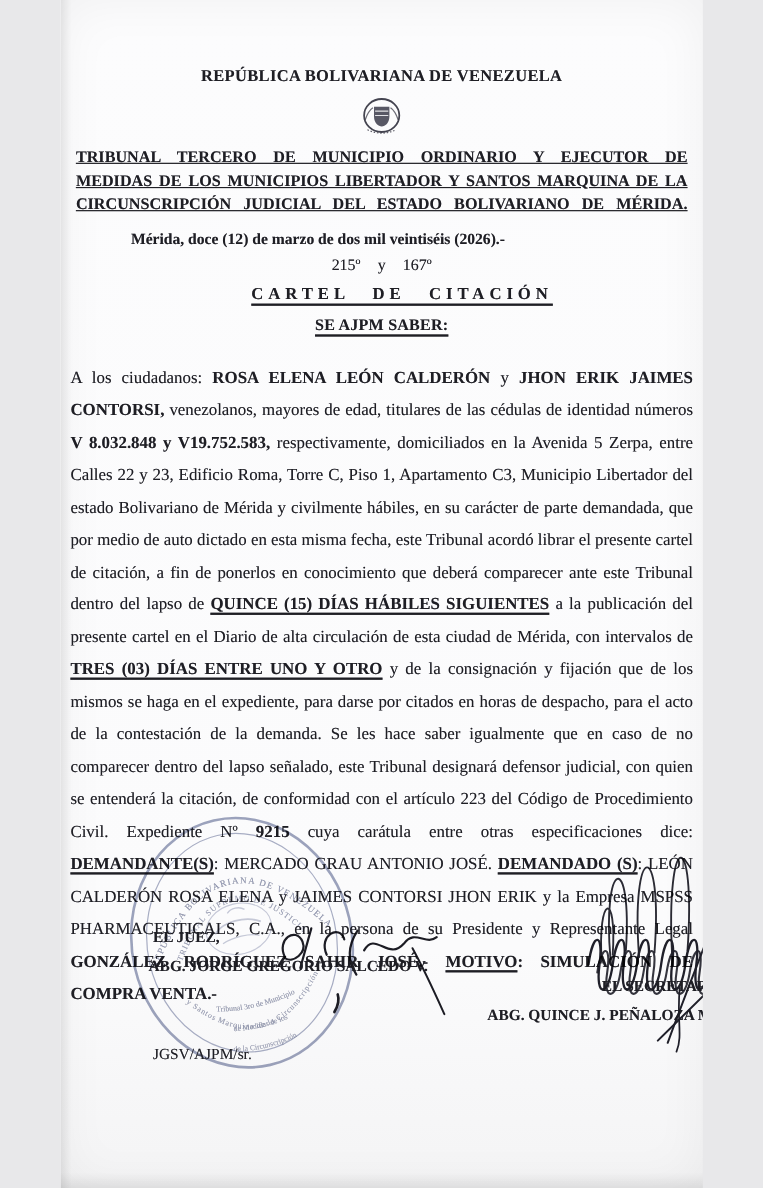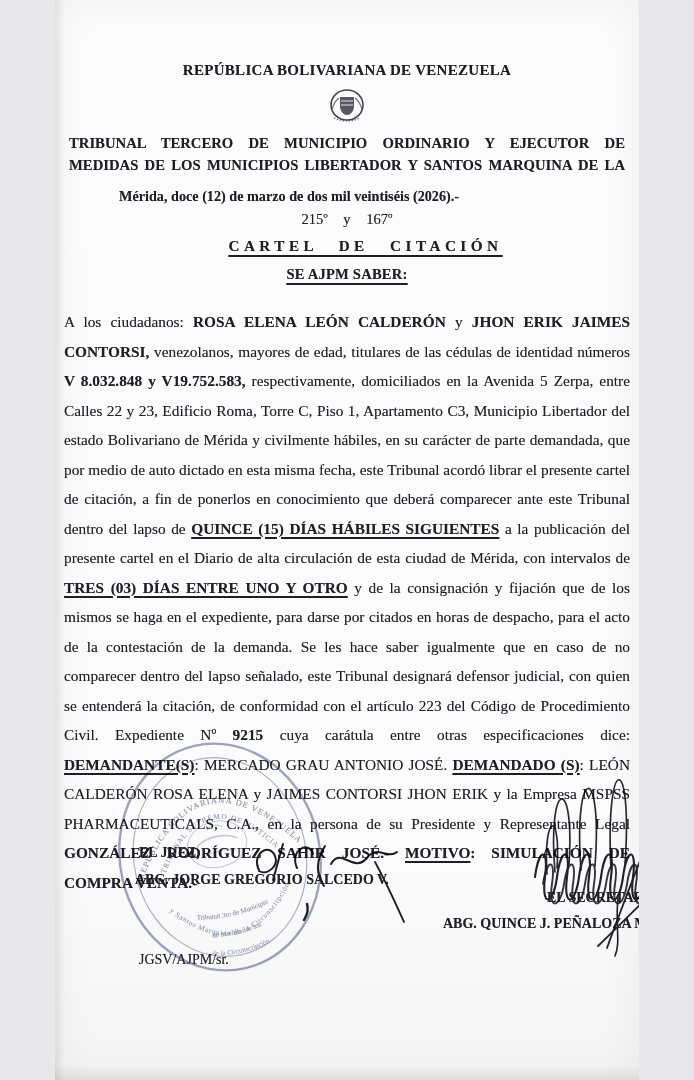--- a/index.html
+++ b/index.html
@@ -11,21 +11,21 @@
     color:#1e1e24;
     text-shadow:0 0 .4px rgba(25,25,35,.45);
   }
   .page::before{content:"";position:absolute;left:0;top:0;bottom:0;width:10px;
     background:linear-gradient(90deg,rgba(0,0,0,.08),transparent);pointer-events:none;}
   .page::after{content:"";position:absolute;left:0;right:0;bottom:0;height:14px;
     background:linear-gradient(0deg,rgba(0,0,0,.07),transparent);pointer-events:none;}
 
   .republic{margin-top:62px;text-align:center;font-weight:700;font-size:15px;letter-spacing:.3px;}
   .emblem-wrap{display:flex;justify-content:center;margin-top:7px;height:44px;}
-  .tribunal{width:556px;margin:3px auto 12px;font-weight:700;font-size:14.7px;line-height:21.6px;}
+  .tribunal{width:556px;margin:3px auto 12px;font-weight:700;font-size:14.7px;line-height:21.6px;text-decoration:underline;}
   .tribunal .jline{text-align:justify;text-align-last:justify;}
   .dateline{margin:5px 0 0 64px;font-weight:700;font-size:14.2px;}
   .years{margin-top:6px;text-align:center;font-size:14.5px;word-spacing:12px;}
   .doc-title{margin-top:9px;text-align:center;font-weight:700;font-size:15.2px;
     letter-spacing:4.5px;word-spacing:13px;padding-left:37px;}
   .doc-title span, .doc-subtitle span{
     text-decoration:underline;text-decoration-thickness:1.6px;text-underline-offset:4px;}
   .doc-subtitle{margin-top:11px;text-align:center;font-weight:700;font-size:14.6px;letter-spacing:.2px;}
 
   .body-par{width:566px;margin:24px auto 0;text-align:justify;
@@ -57,20 +57,21 @@
         <path d="M8,23 C10,17 12,14 15,12" stroke-width="1.2" opacity=".7"></path>
         <path d="M38,23 C36,17 34,14 31,12" stroke-width="1.2" opacity=".7"></path>
         <path d="M10,32 Q23,38 36,32" stroke-width="1.1" stroke-dasharray="1.4 1.6" opacity=".75"></path>
       </g>
     </svg>
   </div>
 
   <div class="tribunal">
     <div class="jline">TRIBUNAL TERCERO DE MUNICIPIO ORDINARIO Y EJECUTOR DE</div>
     <div class="jline">MEDIDAS DE LOS MUNICIPIOS LIBERTADOR Y SANTOS MARQUINA DE LA</div>
+    <div class="jline">CIRCUNSCRIPCIÓN JUDICIAL DEL ESTADO BOLIVARIANO DE MÉRIDA.</div>
   </div>
 
   <div class="dateline">Mérida, doce (12) de marzo de dos mil veintiséis (2026).-</div>
   <div class="years">215º y 167º</div>
 
   <div class="doc-title">
     <span>CARTEL DE CITACIÓN</span>
   </div>
   <div class="doc-subtitle">
     <span>SE AJPM SABER:</span>

